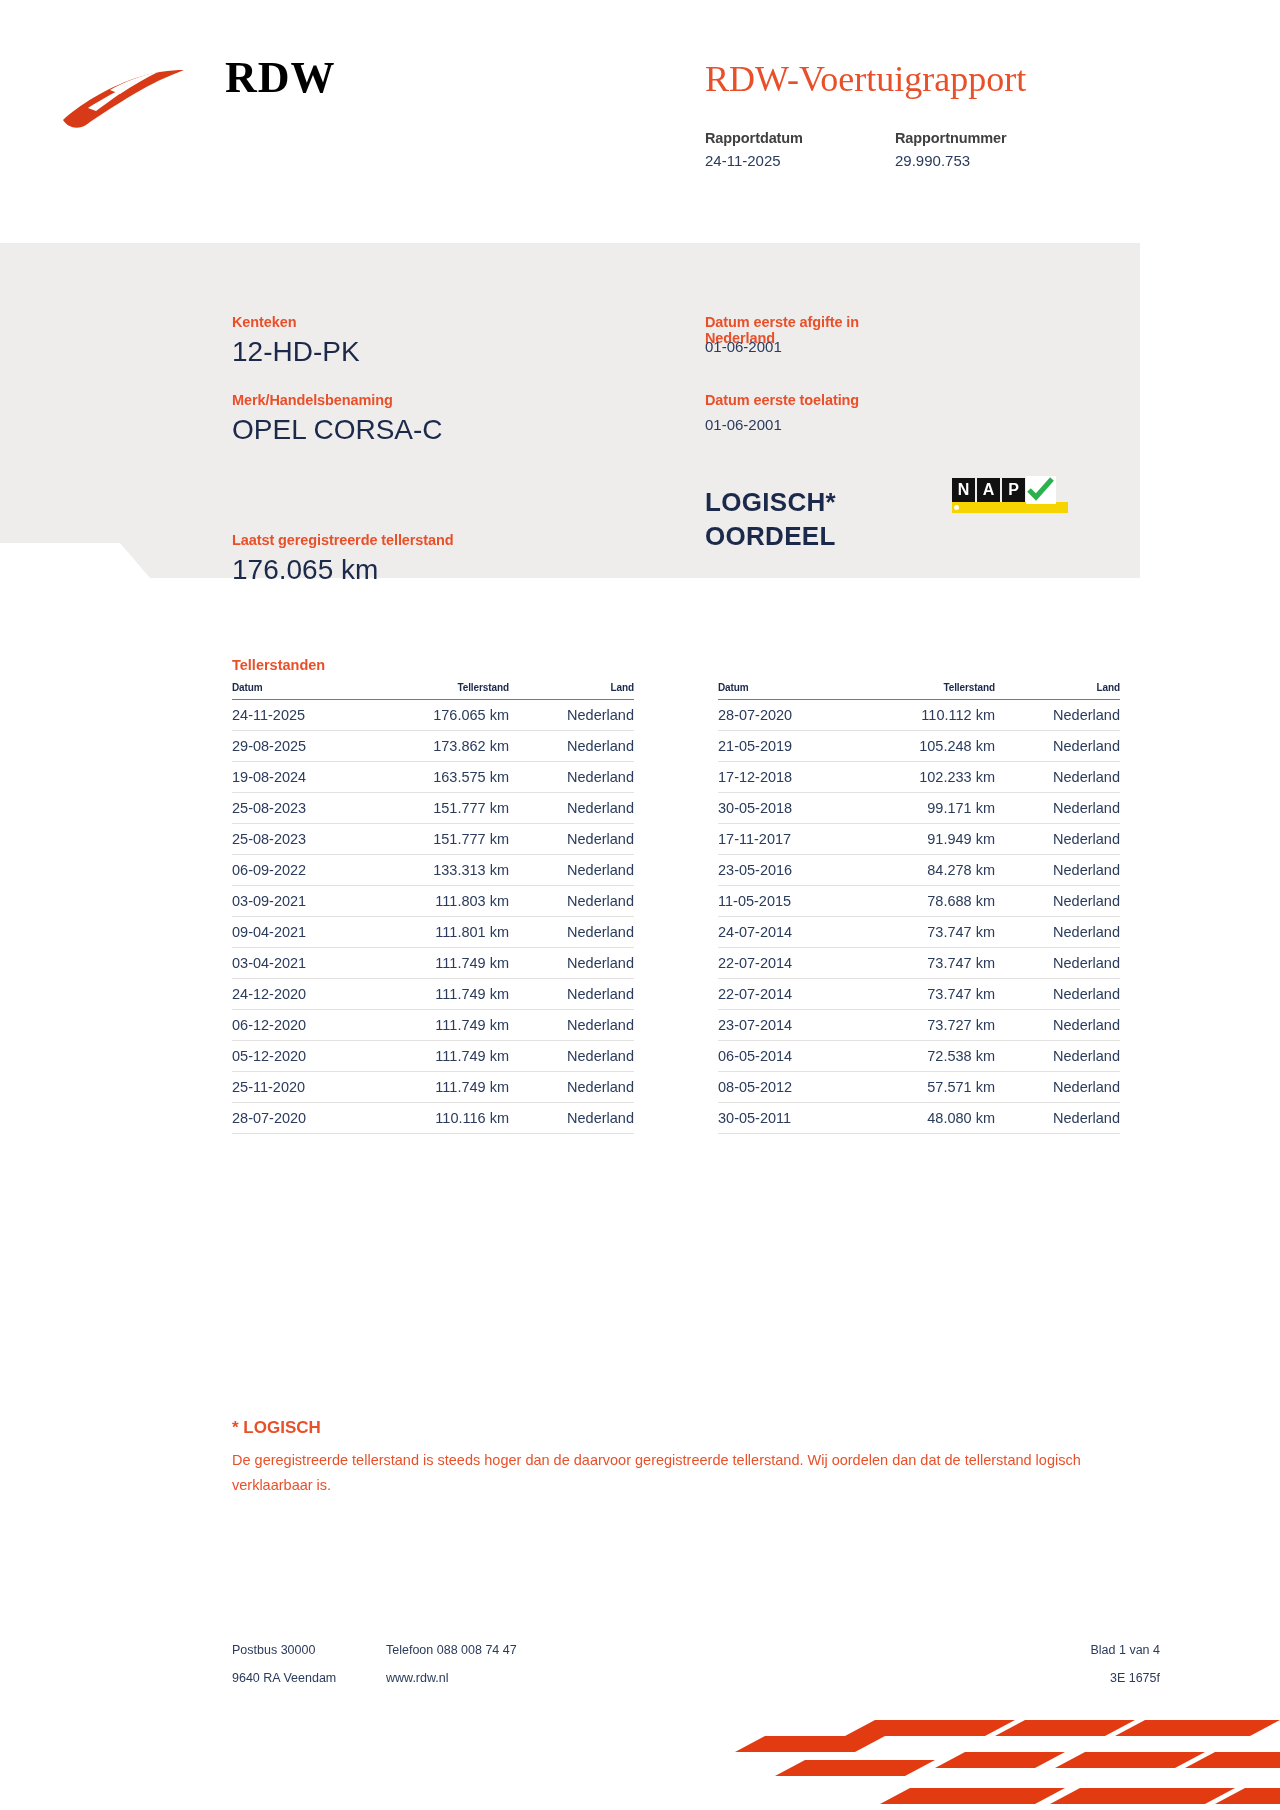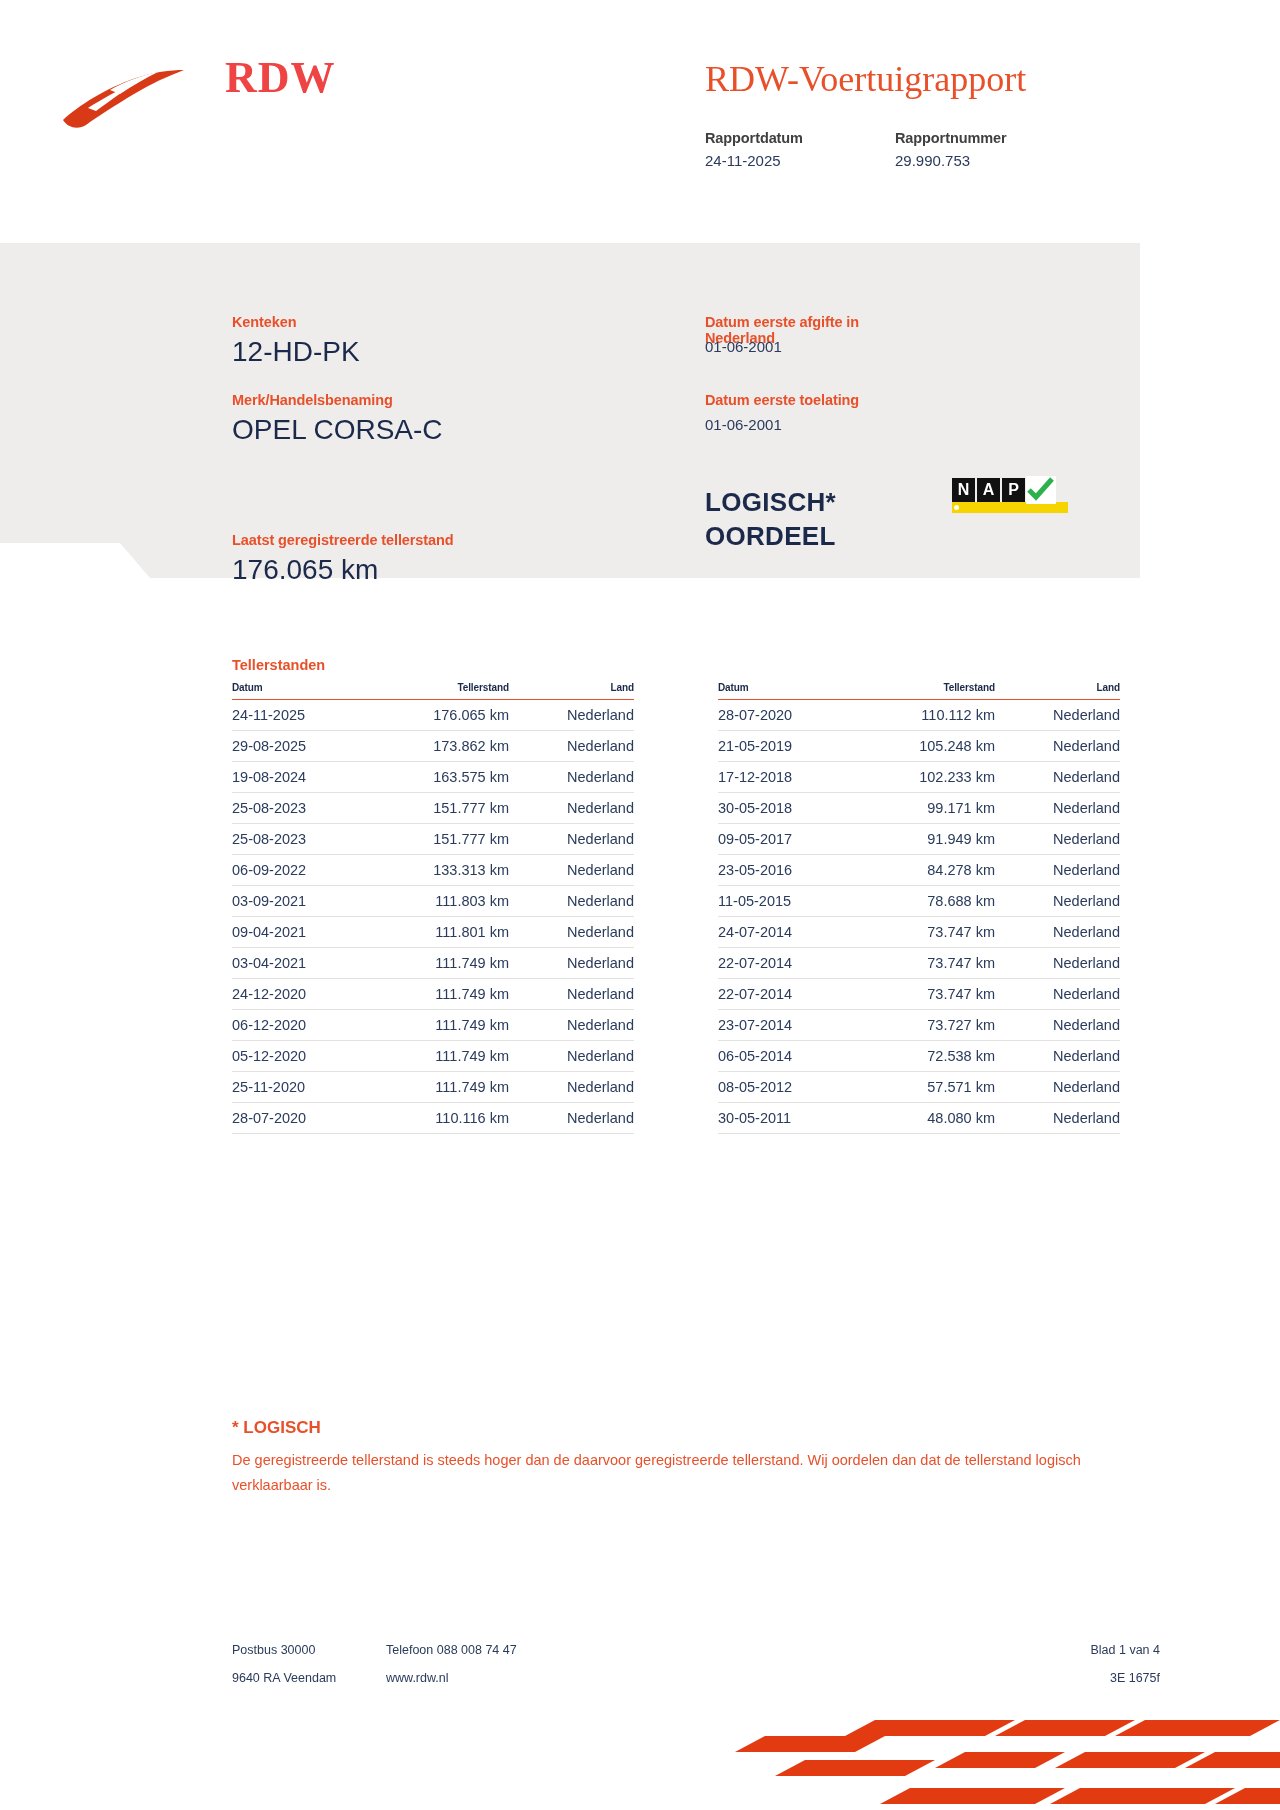--- a/index.html
+++ b/index.html
@@ -36,21 +36,21 @@
     height: 72px;
   }
   .logo-text {
     position: absolute;
     left: 225px;
     top: 52px;
     font-family: "Liberation Serif", serif;
     font-weight: bold;
     font-size: 44px;
     letter-spacing: 1px;
-    color: #ef4444;
+    color: #000000;
   }
   .report-title {
     position: absolute;
     left: 705px;
     top: 58px;
     font-family: "Liberation Serif", serif;
     font-size: 36px;
     color: #e8502a;
   }
   .meta {
@@ -420,21 +420,21 @@
           <td class="col-datum">17-12-2018</td>
           <td class="col-stand">102.233 km</td>
           <td class="col-land">Nederland</td>
         </tr>
       <tr>
           <td class="col-datum">30-05-2018</td>
           <td class="col-stand">99.171 km</td>
           <td class="col-land">Nederland</td>
         </tr>
       <tr>
-          <td class="col-datum">09-05-2017</td>
+          <td class="col-datum">17-11-2017</td>
           <td class="col-stand">91.949 km</td>
           <td class="col-land">Nederland</td>
         </tr>
       <tr>
           <td class="col-datum">23-05-2016</td>
           <td class="col-stand">84.278 km</td>
           <td class="col-land">Nederland</td>
         </tr>
       <tr>
           <td class="col-datum">11-05-2015</td>

